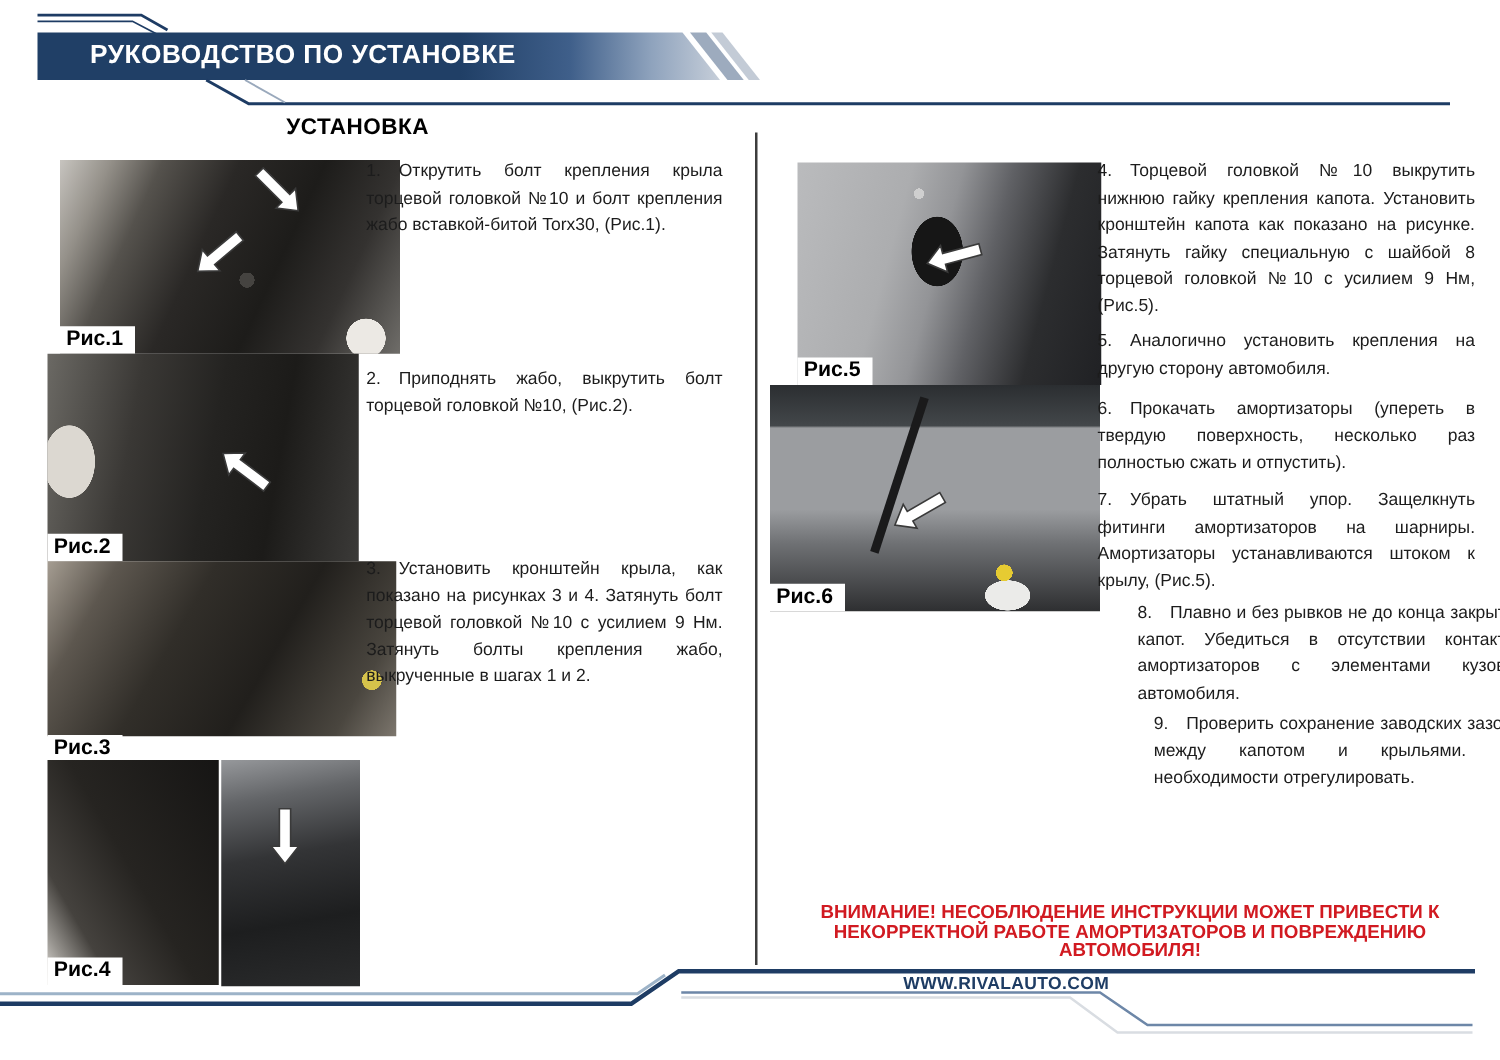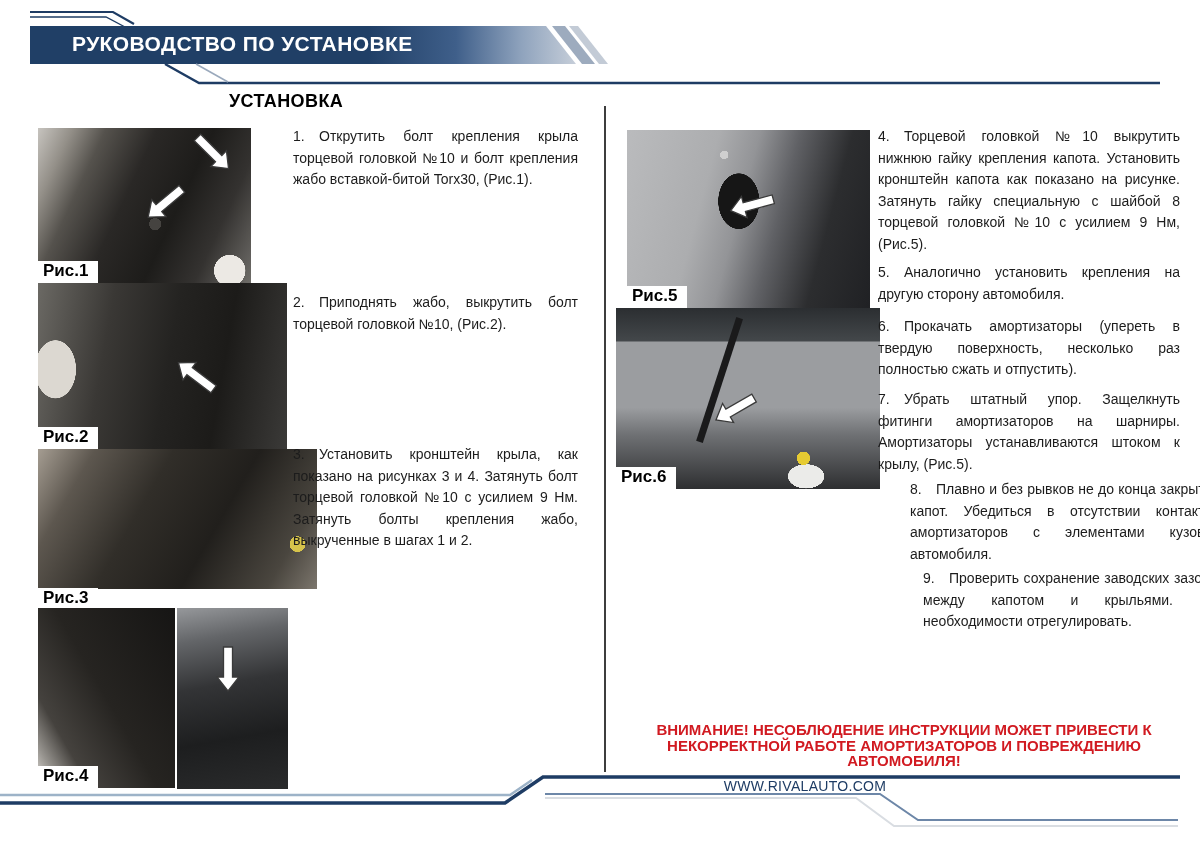--- a/index.html
+++ b/index.html
@@ -36,42 +36,42 @@
   .ph3{background:
     radial-gradient(circle 13px at 93% 68%, #d6c34b 0 60%, rgba(0,0,0,0) 61%),
     linear-gradient(120deg,#a59d92 0%,#5d574f 16%,#312e29 38%,#211f1c 62%,#4a463f 86%,#7c766d 100%);}
   .ph4a{background:
     linear-gradient(60deg,#e2dfda 0%,#96938e 10%,#45423e 22%,#262421 50%,#161514 100%);}
   .ph4b{background:
     linear-gradient(170deg,#96989b 0%,#636568 18%,#333436 42%,#1d1e1f 70%,#2a2b2c 100%);}
   .ph5{background:
     radial-gradient(circle 7px at 40% 14%, #cfcfcf 0 60%, rgba(0,0,0,0) 61%),
     radial-gradient(ellipse 34px 46px at 46% 40%, #161616 0 60%, rgba(0,0,0,0) 61%),
-    linear-gradient(105deg,#babbbd 0%,#acadaf 32%,#939497 46%,#606165 60%,#2c2d2f 78%,#202124 100%);}
+    linear-gradient(105deg,#babbbd 0%,#acadaf 32%,#939497 46%,#606165 60%,#2c2d2f 78%,#202124 100%); margin-left: 11px;}
   .ph6{background:
     radial-gradient(circle 11px at 71% 83%, #e6cb32 0 60%, rgba(0,0,0,0) 61%),
     radial-gradient(ellipse 30px 20px at 72% 93%, #ebebe9 0 60%, rgba(0,0,0,0) 61%),
     linear-gradient(180deg,#2b2e31 0%,#43474a 18%,#9b9da0 19%,#9b9da0 55%,#6f7174 70%,#2e2f31 100%);}
   .ph6::after{content:"";position:absolute;left:38%;top:4%;width:7px;height:72%;
     background:#1a1a1b;transform:rotate(18deg);}
   
   .step{
     position:absolute;margin:0;color:#1c1c1c;font-size:14px;line-height:21.5px;
     text-align:justify;
   }
   .step .num{display:inline-block;min-width:26px;}
   
   .warning{
     position:absolute;left:628px;top:722px;width:552px;text-align:center;
     color:#d11a21;font-size:15px;font-weight:bold;line-height:15.5px;
   }
   .footer-svg{position:absolute;left:0;top:770px;}
   .website{
     position:absolute;left:545px;top:778px;width:520px;text-align:center;
-    color:#1e3c64;font-size:14px;font-weight:normal;letter-spacing:.3px;
+    color:#1e3c64;font-size:14px;font-weight:bold;letter-spacing:.3px;
   }
 </style>
 </head>
 <body>
 
 <div class="page">
 
   <svg class="header-svg" width="1200" height="92" viewBox="0 0 1200 92">
     <defs>
       <linearGradient id="bannerGrad" x1="0" y1="0" x2="1" y2="0">
@@ -89,21 +89,21 @@
     <polygon points="569,26 578,26 608,64 599,64" fill="#c3cbd6"></polygon>
     <path d="M165,64 L199,83 L1160,83" fill="none" stroke="#1e3c64" stroke-width="2.4"></path>
     <path d="M196,64 L228,82" fill="none" stroke="#9aa9bc" stroke-width="1.6"></path>
   </svg>
   <div class="banner-title">РУКОВОДСТВО ПО УСТАНОВКЕ</div>
 
   <div class="section-title">УСТАНОВКА</div>
 
   <div class="divider-v"></div>
 
-  <figure class="photo ph1" style="left:38px;top:128px;width:213px;height:155px;">
+  <figure class="photo ph1" style="left:48px;top:128px;width:272px;height:155px;">
     <svg class="arrow" width="46" height="26" viewBox="0 0 46 26" style="left:152px;top:12px;transform:rotate(-135deg);">
       <polygon points="1,13 15,2 15,8.5 45,8.5 45,17.5 15,17.5 15,24" fill="#ffffff" stroke="#3a3a3a" stroke-width="1.3"></polygon>
     </svg>
     <svg class="arrow" width="46" height="26" viewBox="0 0 46 26" style="left:104px;top:62px;transform:rotate(-40deg);">
       <polygon points="1,13 15,2 15,8.5 45,8.5 45,17.5 15,17.5 15,24" fill="#ffffff" stroke="#3a3a3a" stroke-width="1.3"></polygon>
     </svg>
     <figcaption class="fig-label">Рис.1</figcaption>
   </figure>
 
   <figure class="photo ph2" style="left:38px;top:283px;width:249px;height:166px;">

